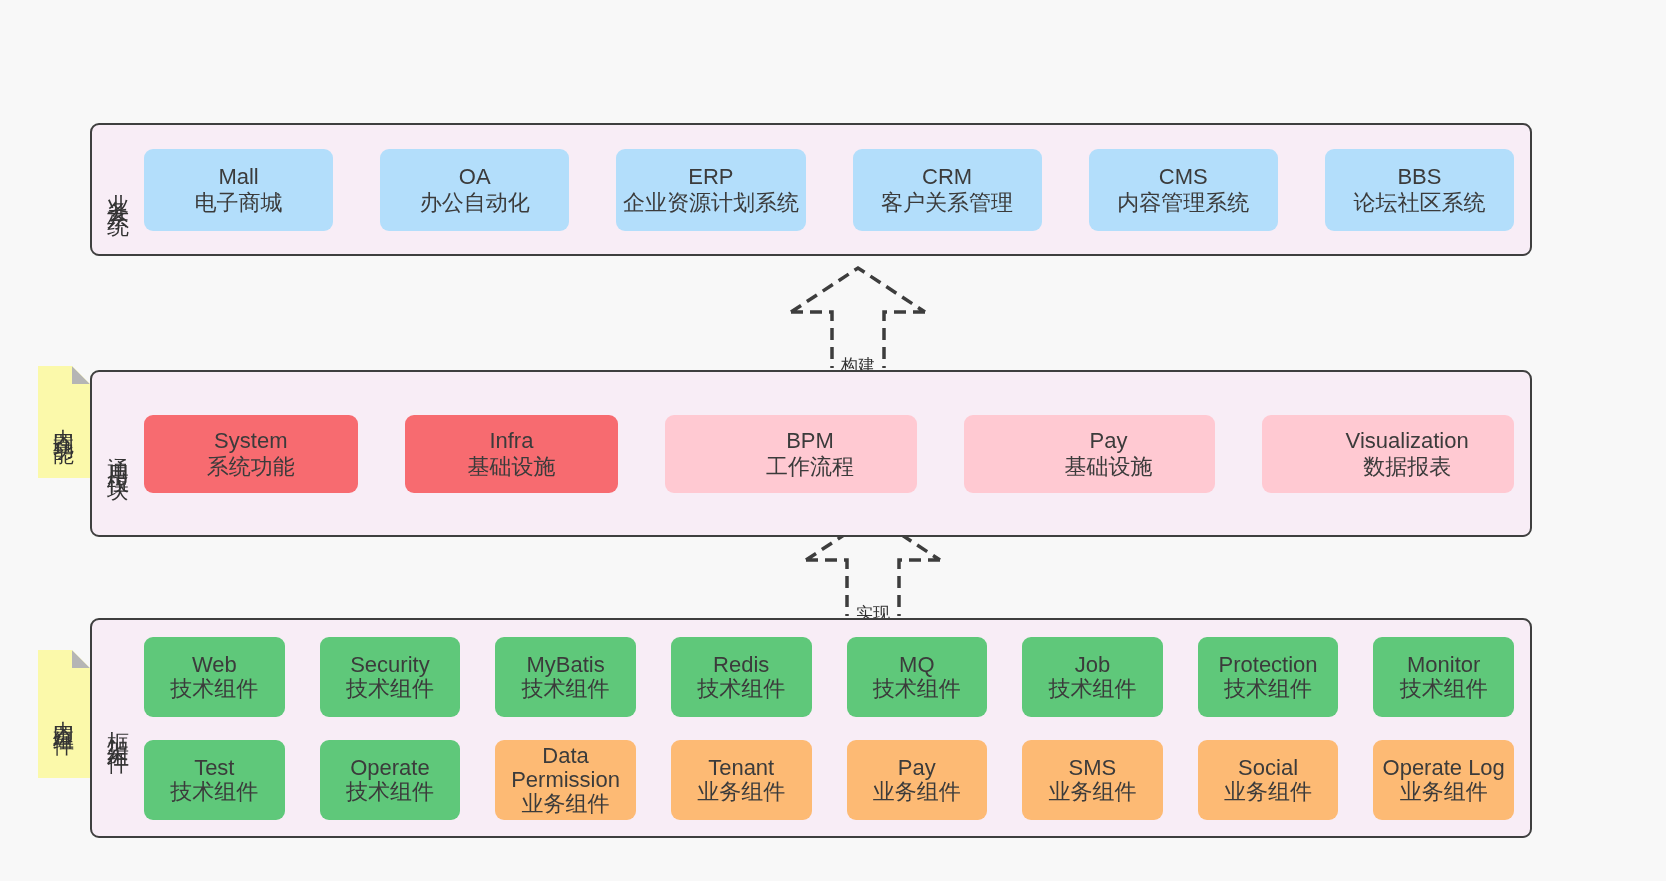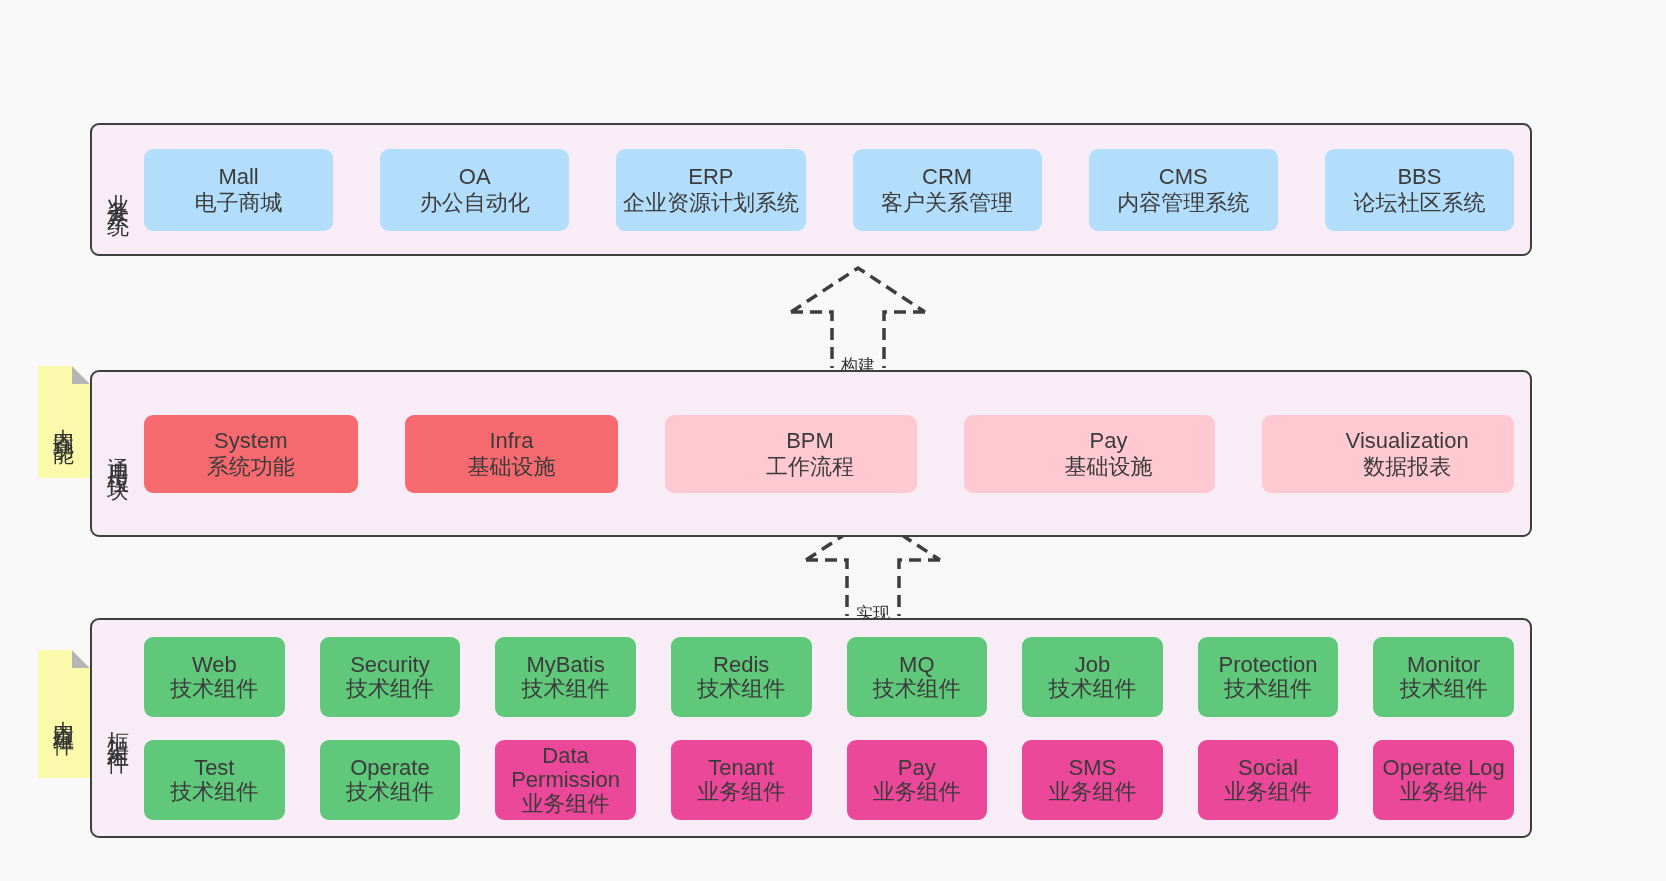--- a/index.html
+++ b/index.html
@@ -51,21 +51,21 @@
     gap:23px;padding-right:16px;
   }
   .row{display:flex;gap:35px;}
   .row .box{flex:1;height:80px;line-height:24px;}
 
   
   .b-blue{background:#b3defb;}
   .b-red{background:#f76b70;}
   .b-pink{background:#ffc9d2;padding-left:38px;}
   .b-green{background:#5fc87a;}
-  .b-lgreen{background:#ec4899;}
+  .b-lgreen{background:#fdba74;}
 
   
   .sticky{
     position:absolute;left:38px;width:52px;
     background:#fbf9aa;
     display:flex;align-items:center;justify-content:center;
     clip-path:polygon(0 0, calc(100% - 18px) 0, 100% 18px, 100% 100%, 0 100%);
     z-index:1;
   }
   #tag-modules{top:366px;height:112px;}

